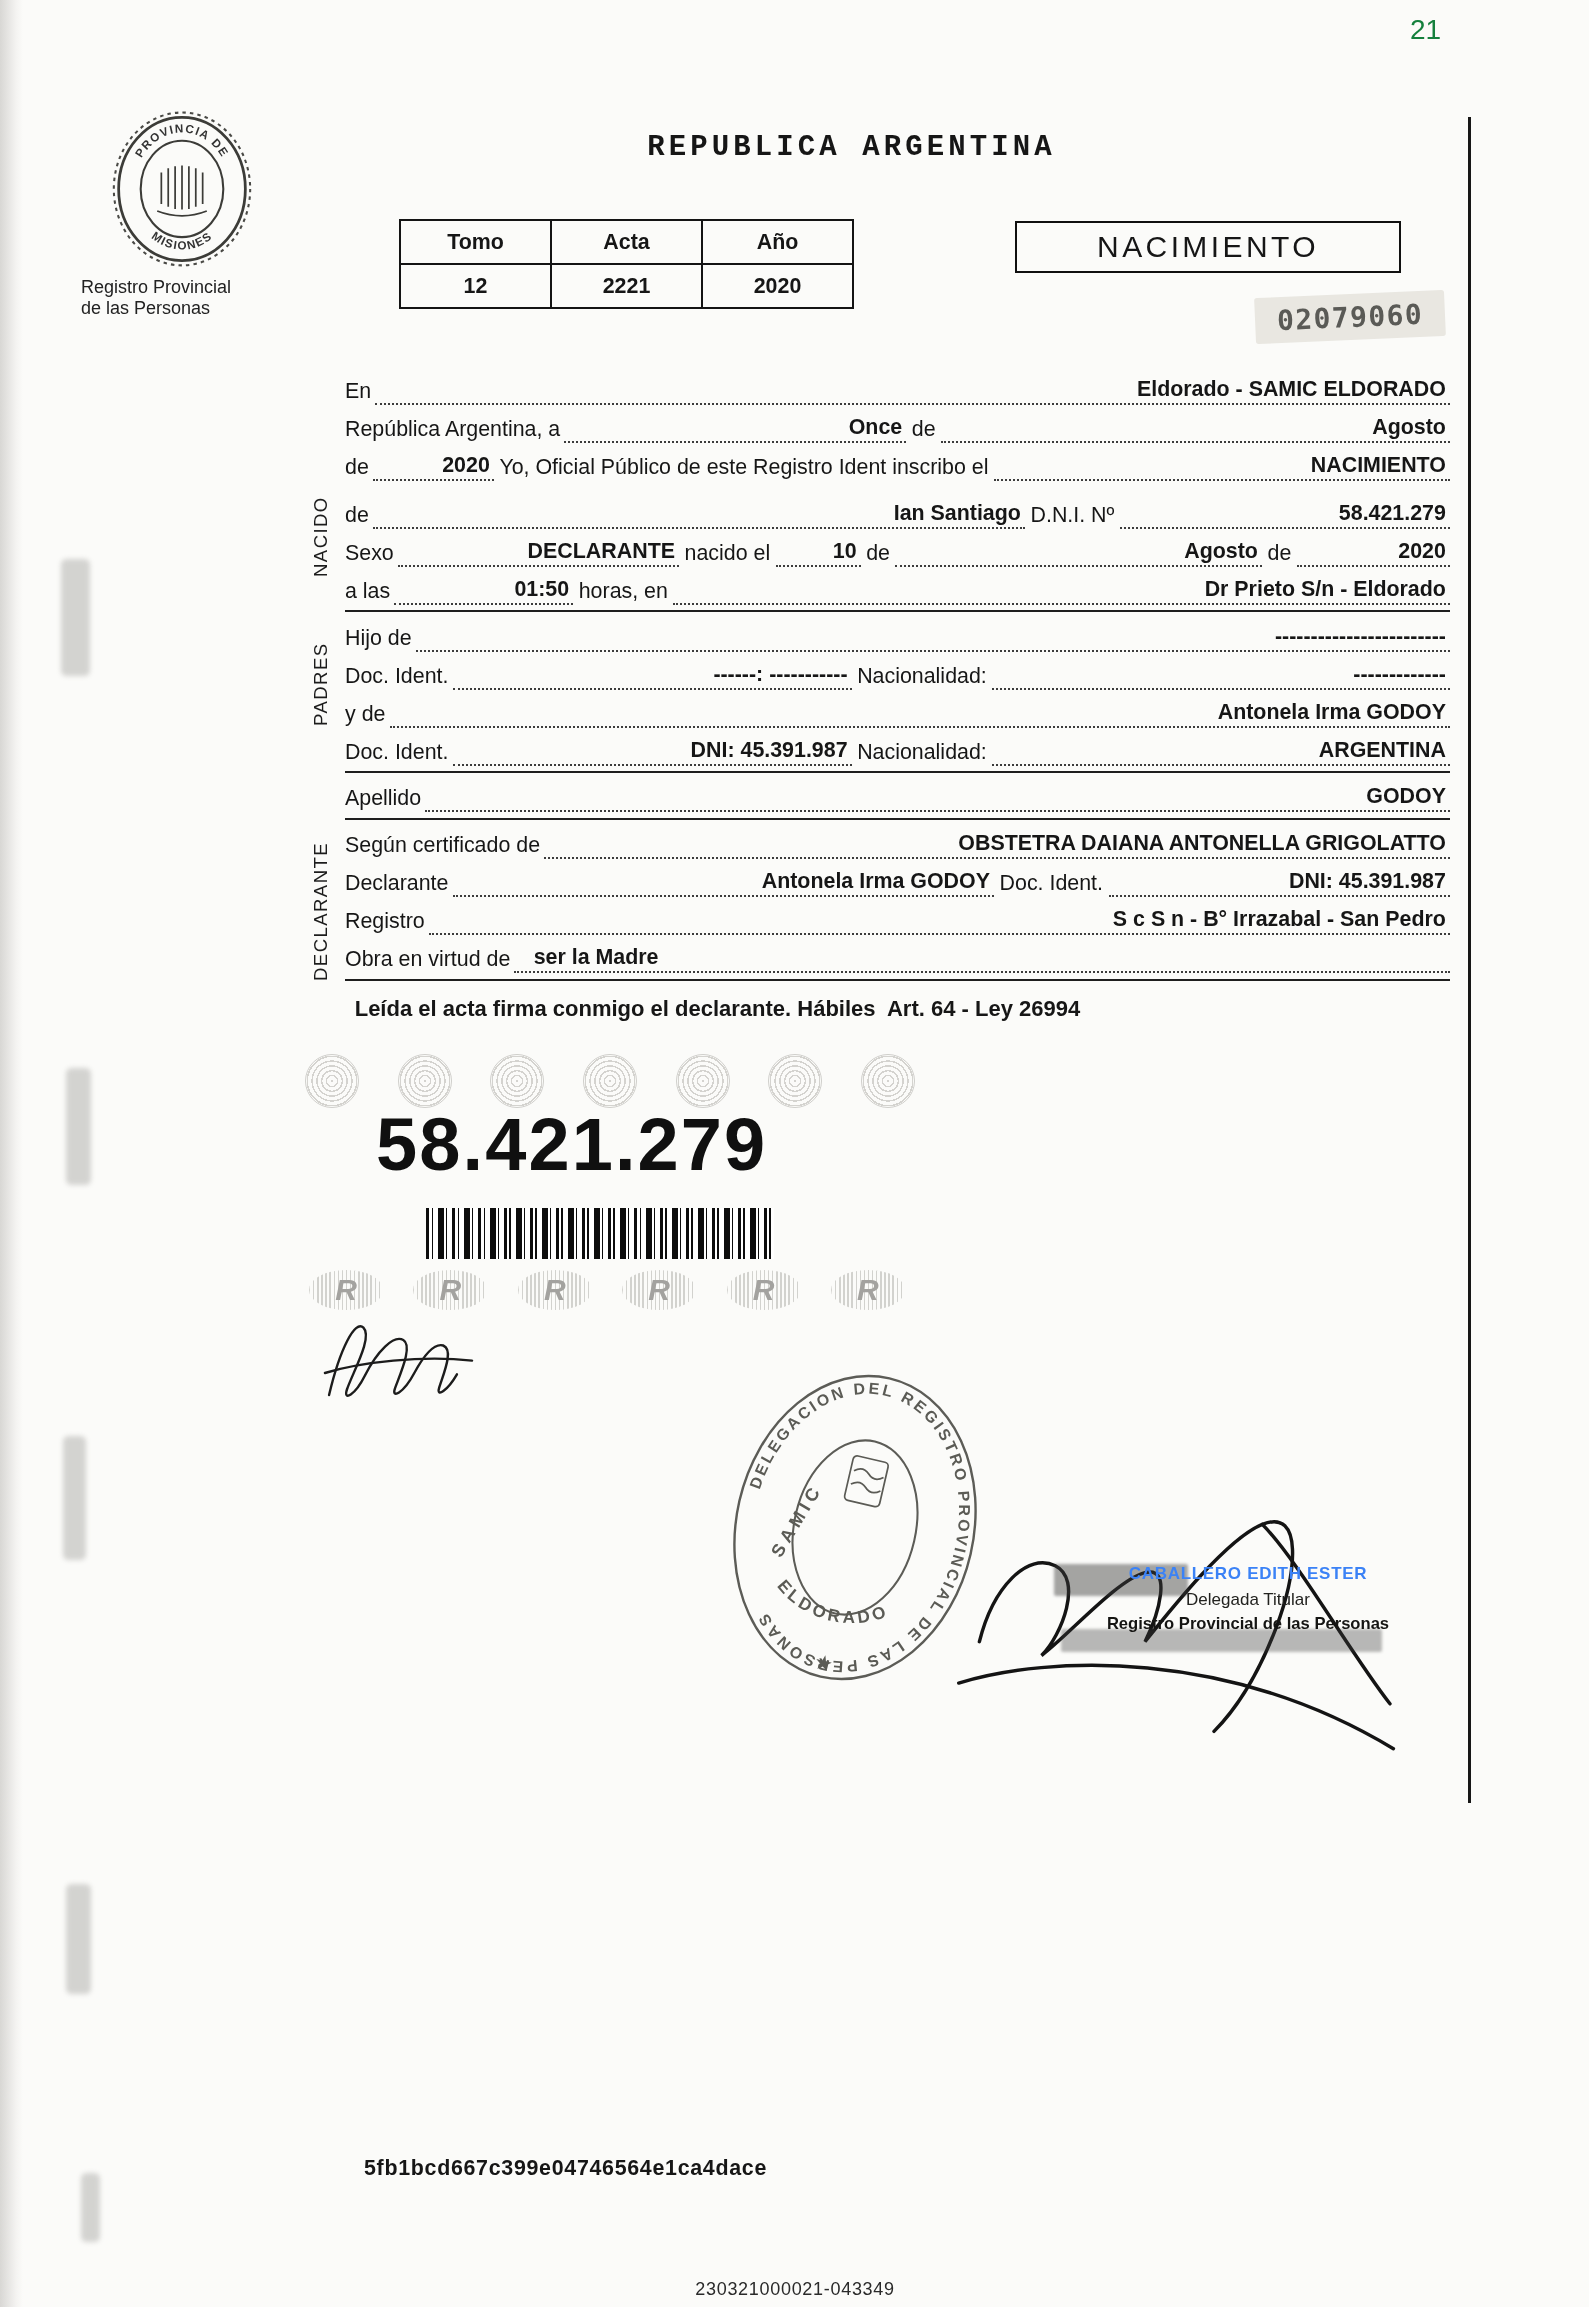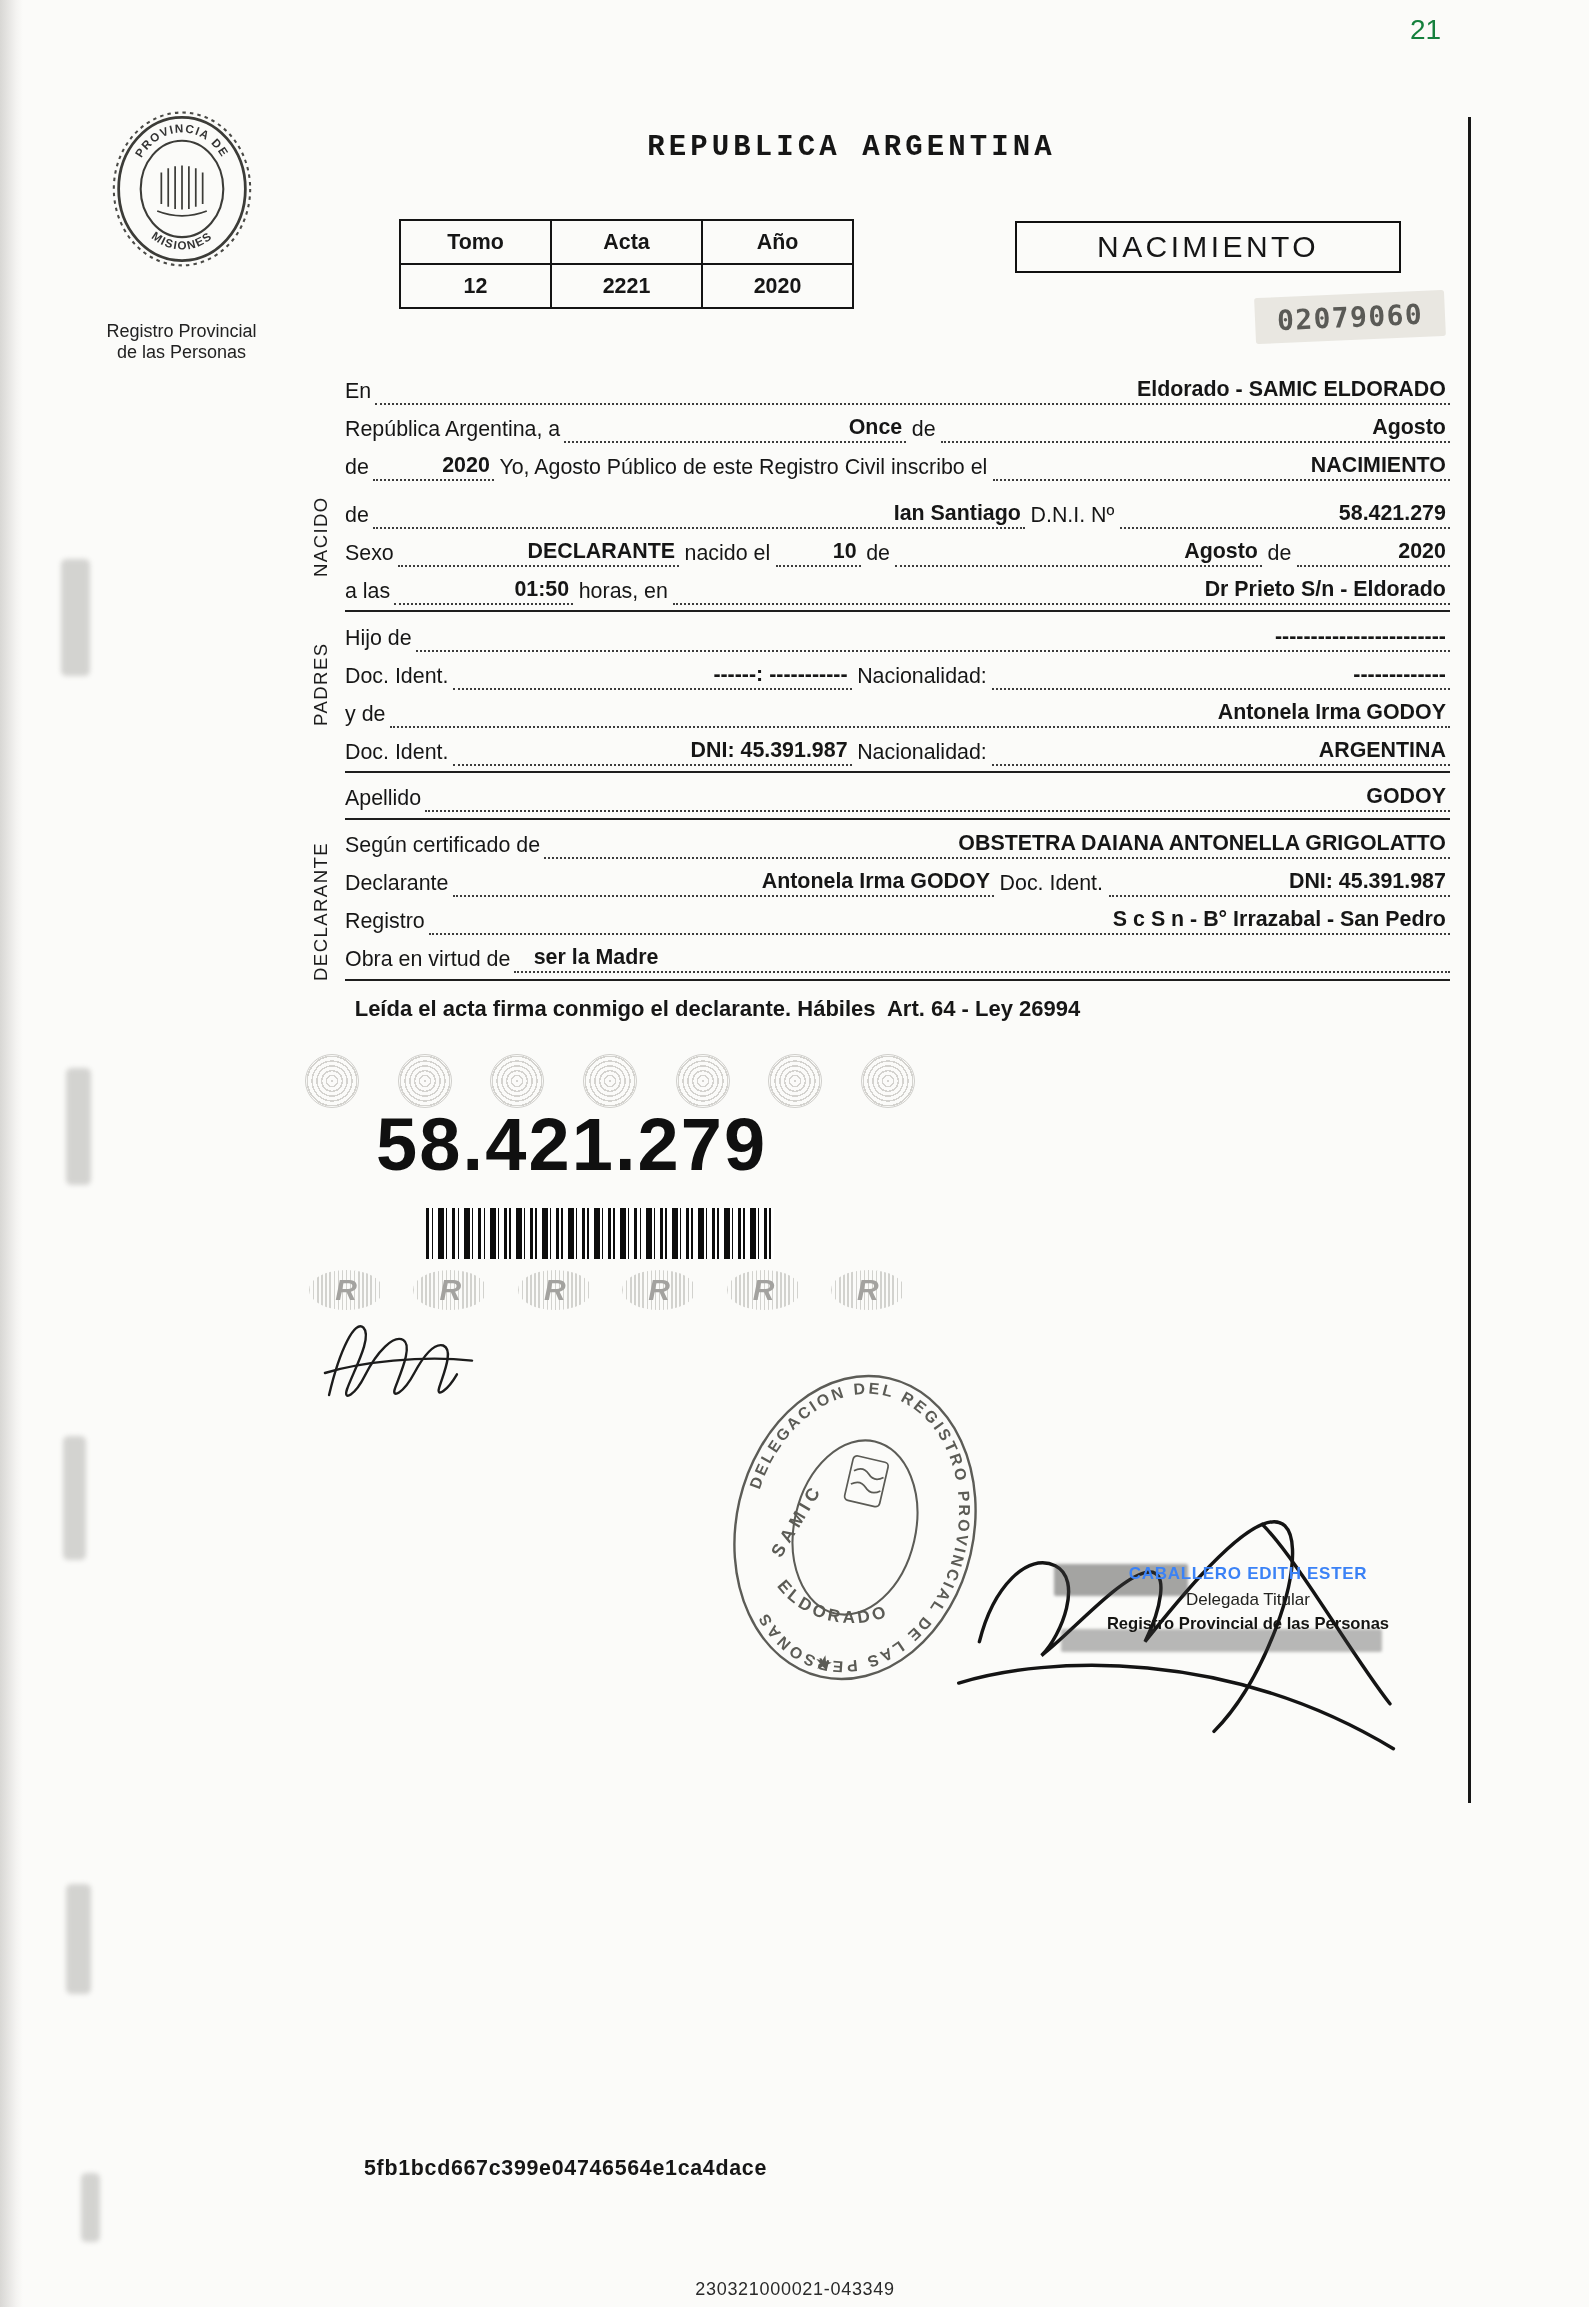--- a/index.html
+++ b/index.html
@@ -12,22 +12,22 @@
   .edge-strip { position:absolute; left:0; top:0; width:23.4px; height:100%;
     background:linear-gradient(90deg,#d8d7d4,#f4f3f1 70%,#fbfbf9); }
   .scan-line { position:absolute; left:1468px; top:117px; width:3.4px; height:1686px; background:#171717; }
   .smear { position:absolute; background:#6f6e6a; opacity:.28; filter:blur(2.8px); border-radius:5.5px; }
 
   .page-number { position:absolute; left:1410px; top:14px; font-size:28px; color:#15803d; }
   .title { position:absolute; left:455px; top:131px; width:793px; text-align:center;
     font-family:Liberation Mono, monospace; font-weight:bold; font-size:29px; letter-spacing:4.1px; }
 
   .seal { position:absolute; left:109px; top:109px; width:146px; height:166px; }
-  .seal-caption { position:absolute; left:81px; top:277px; width:201px; text-align:center;
-    font-size:18px; line-height:1.18; color:#222;margin-top:44px; }
+  .seal-caption { position:absolute; left:81px; top:277px; width:201px; 
+    font-size:18px; line-height:1.18; color:#222; }
 
   .acta-table { position:absolute; left:399px; top:219px; border-collapse:collapse; }
   .acta-table th, .acta-table td { border:2.1px solid #141414; width:151px; height:44px;
     text-align:center; vertical-align:middle; font-size:21.4px; font-weight:700; }
 
   .nac-box { position:absolute; left:1015px; top:221px; width:386px; height:52px;
     border:2.8px solid #101010; display:flex; align-items:center; justify-content:center;
     font-size:30px; letter-spacing:3.4px; }
   .sticker { position:absolute; left:1255px; top:294px; width:190px; height:46px;
     background:#e9e7e1; transform:rotate(-2.5deg); border-radius:2.8px;
@@ -161,21 +161,21 @@
     <div class="fline">
       <span class="lbl">República Argentina, a</span>
       <span class="fill" style="flex:1">Once</span>
       <span class="lbl mid">de</span>
       <span class="fill" style="flex:1.5">Agosto</span>
     </div>
 
     <div class="fline">
       <span class="lbl">de</span>
       <span class="fill" style="flex:0 0 121px">2020</span>
-      <span class="lbl mid">Yo, Agosto Público de este Registro Civil inscribo el</span>
+      <span class="lbl mid">Yo, Oficial Público de este Registro Ident inscribo el</span>
       <span class="fill" style="flex:1">NACIMIENTO</span>
     </div>
 
     <div class="gap"></div>
 
     <div class="fline">
       <span class="lbl">de</span>
       <span class="fill" style="flex:2">Ian Santiago</span>
       <span class="lbl mid">D.N.I. Nº</span>
       <span class="fill" style="flex:1">58.421.279</span>

